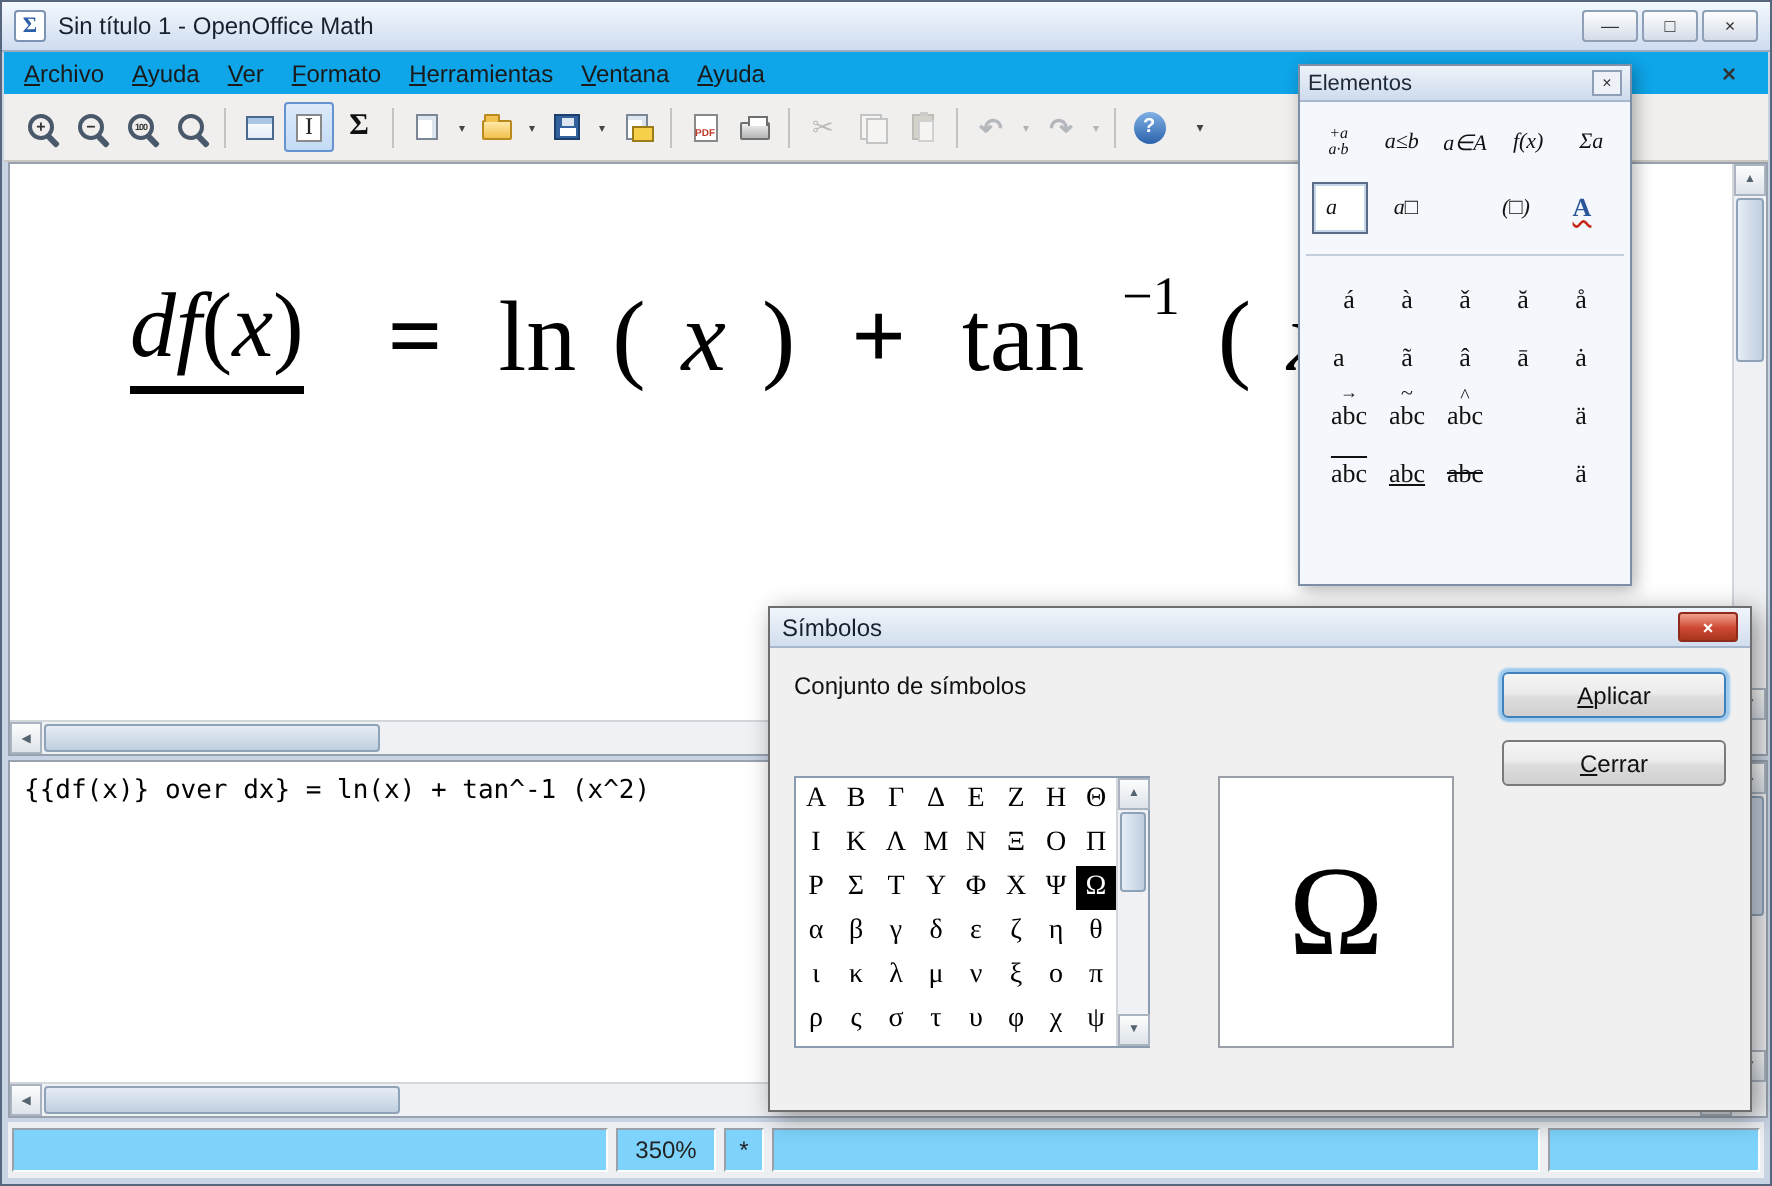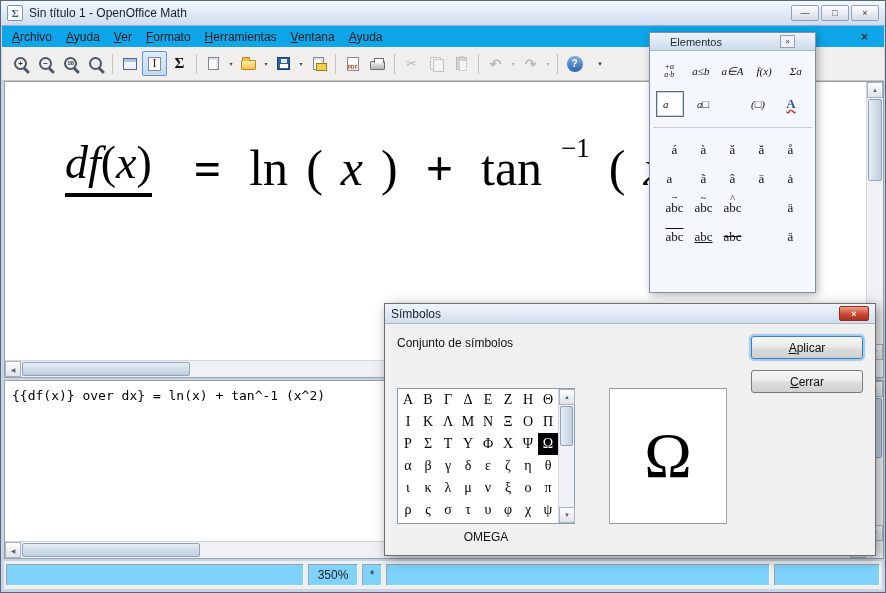--- a/index.html
+++ b/index.html
@@ -124,21 +124,21 @@
   .statusbar{position:absolute;left:3px;right:3px;top:560px;height:28px;background:#edeff2;
     display:flex;gap:4px;padding:3px 2px;}
   .scell{border:1px solid;border-color:#9ba1a9 #fdfdfd #fdfdfd #9ba1a9;font-size:12px;color:#222;
     display:flex;align-items:center;justify-content:center;background:#7dd3fc;}
   .sc1{width:298px;} .sc2{width:50px;} .sc3{width:20px;} .sc4{flex:1;} .sc5{width:106px;}
 
   
   .elementos{position:absolute;left:648px;top:31px;width:167px;height:261px;background:#f4f7fb;
     border:1px solid #7e8fa8;box-shadow:2px 2px 8px rgba(0,0,0,.3);z-index:5;}
   .el-title{height:18px;background:linear-gradient(#eef3fa,#cedbec);border-bottom:1px solid #a8b8cc;
-    display:flex;align-items:center;padding:0 20px;font-size:11px;color:#1c2738;}
+    display:flex;align-items:center;padding:0 4px;font-size:11px;color:#1c2738;}
   .el-close{margin-left:auto;width:15px;height:13px;border:1px solid #8fa0b6;background:#eef2f8;
     font-size:8px;display:flex;align-items:center;justify-content:center;color:#333;}
   .el-row{display:flex;gap:5px;margin:7px 6px 0;}
   .cat-btn{width:28px;height:26px;border:1px solid transparent;display:flex;flex-direction:column;
     align-items:center;justify-content:center;font:italic 11px "Liberation Serif",serif;color:#111;}
   .cat-btn .l{font-size:8px;line-height:8px;}
   .cat-btn.selected{border:1px solid #5a6c85;background:#fff;box-shadow:inset 0 0 0 1px #c6d6ea;}
   .cat-btn.gapleft{margin-left:22px;}
   .others-glyph{color:#2b579a;font-weight:bold;font-style:normal;font-size:13px;
     text-decoration:underline wavy #c42b1c;}
@@ -487,21 +487,20 @@
           <div>ψ</div>
         </div>
       <div class="sym-scroll">
         <div class="sb-btn arr-up"></div>
         <div class="sb-track">
           <div class="sb-thumb v" style="height:40px"></div>
         </div>
         <div class="sb-btn arr-down"></div>
       </div>
     </div>
-    <div class="omega-label">OMEGA</div>
     <div class="preview">
       <span class="preview-char">Ω</span>
     </div>
     <div class="sim-btns">
       <div class="btn default">
           <span>Aplicar</span>
         </div>
       <div class="btn">
           <span>Cerrar</span>
         </div>

